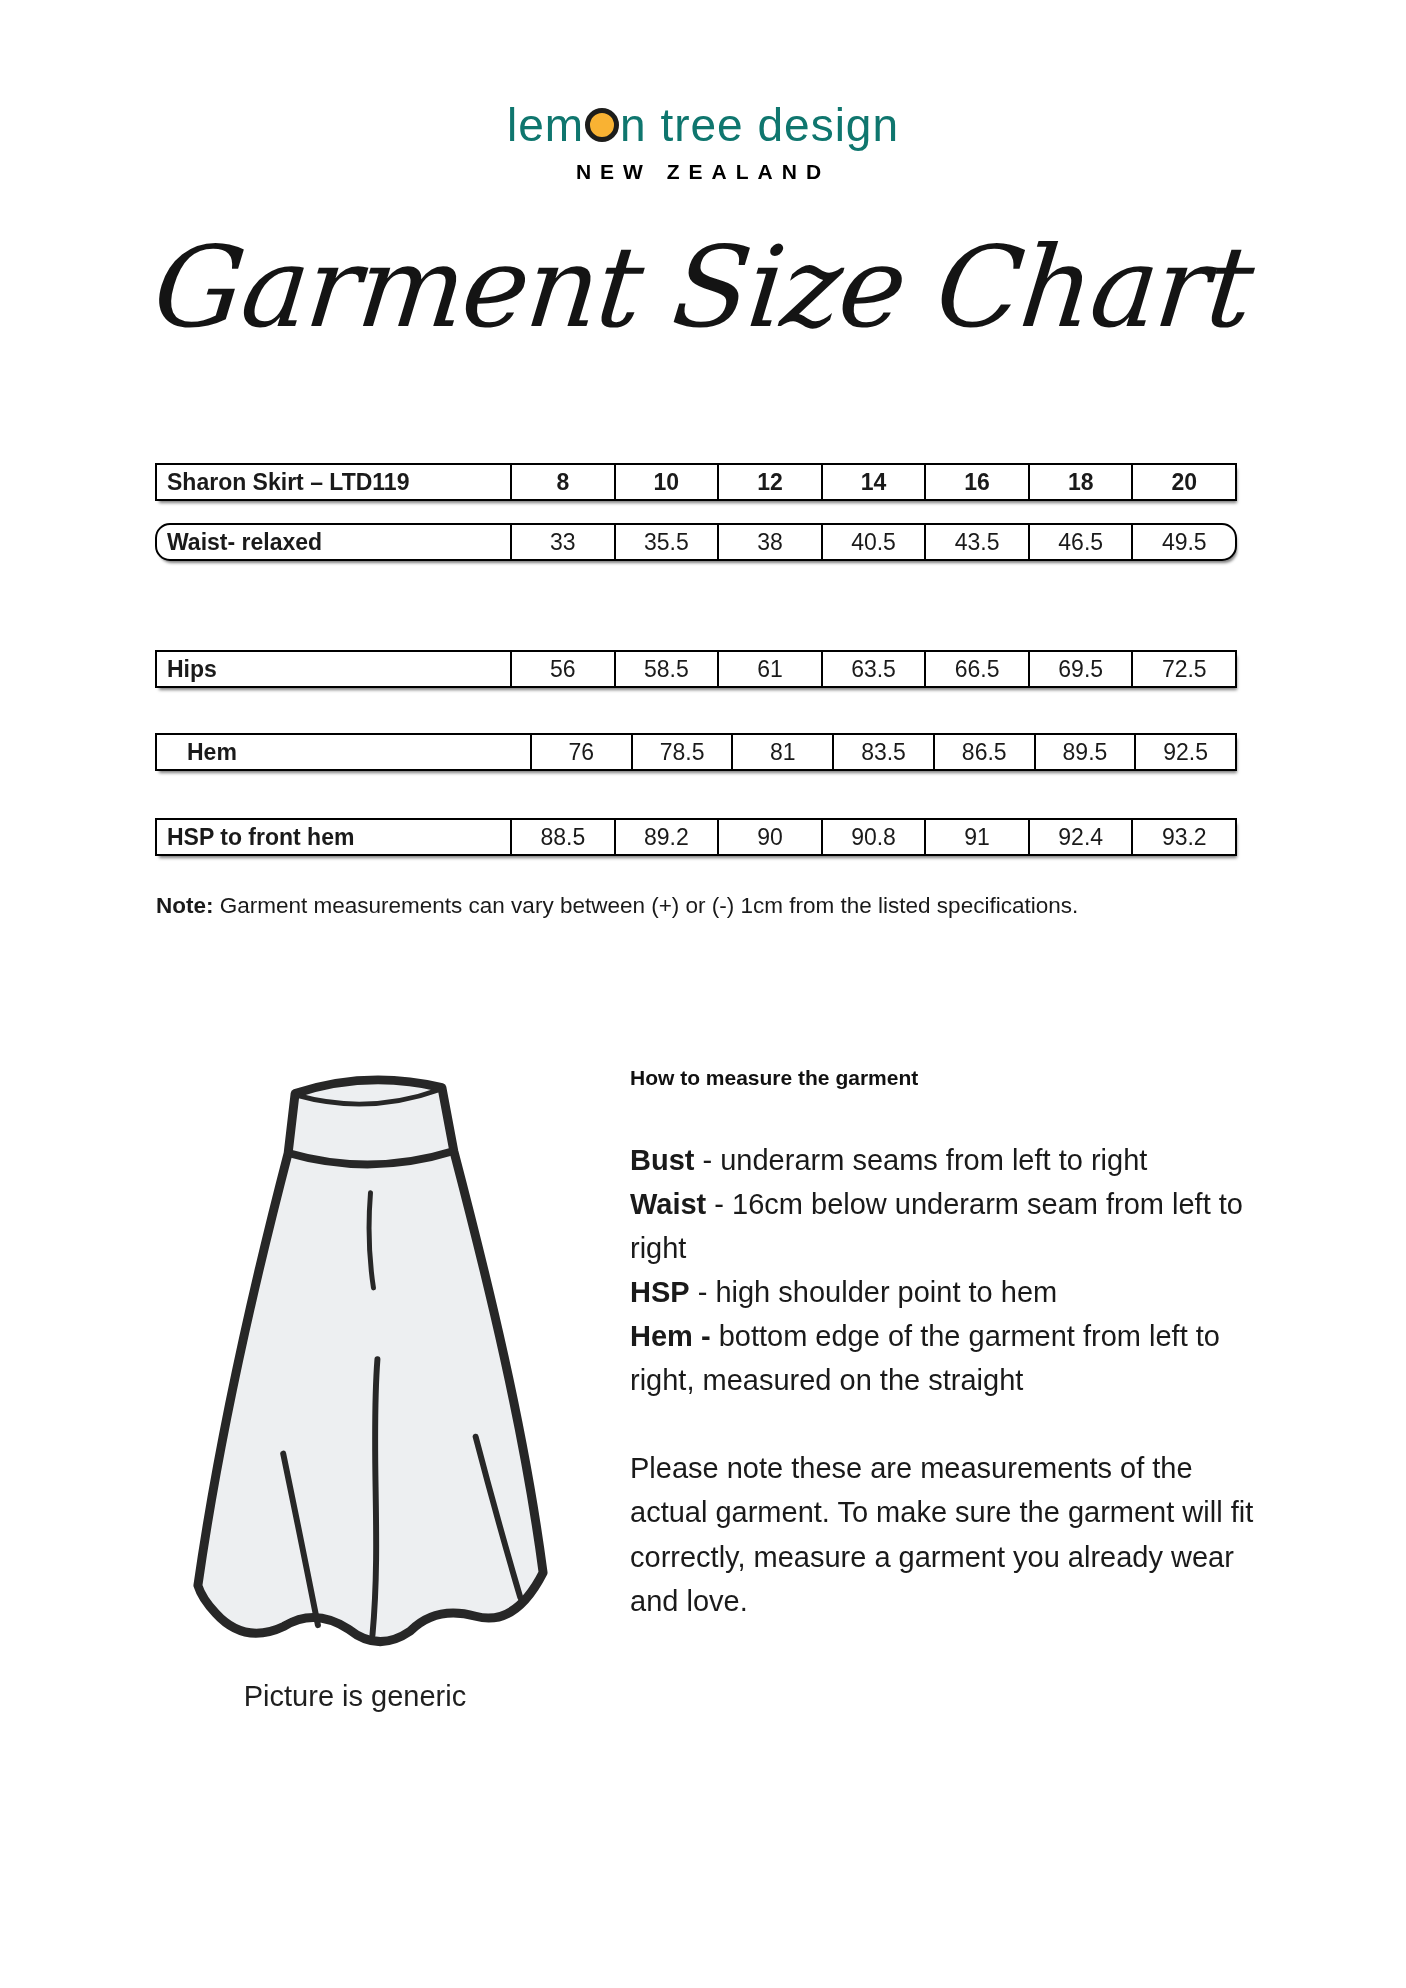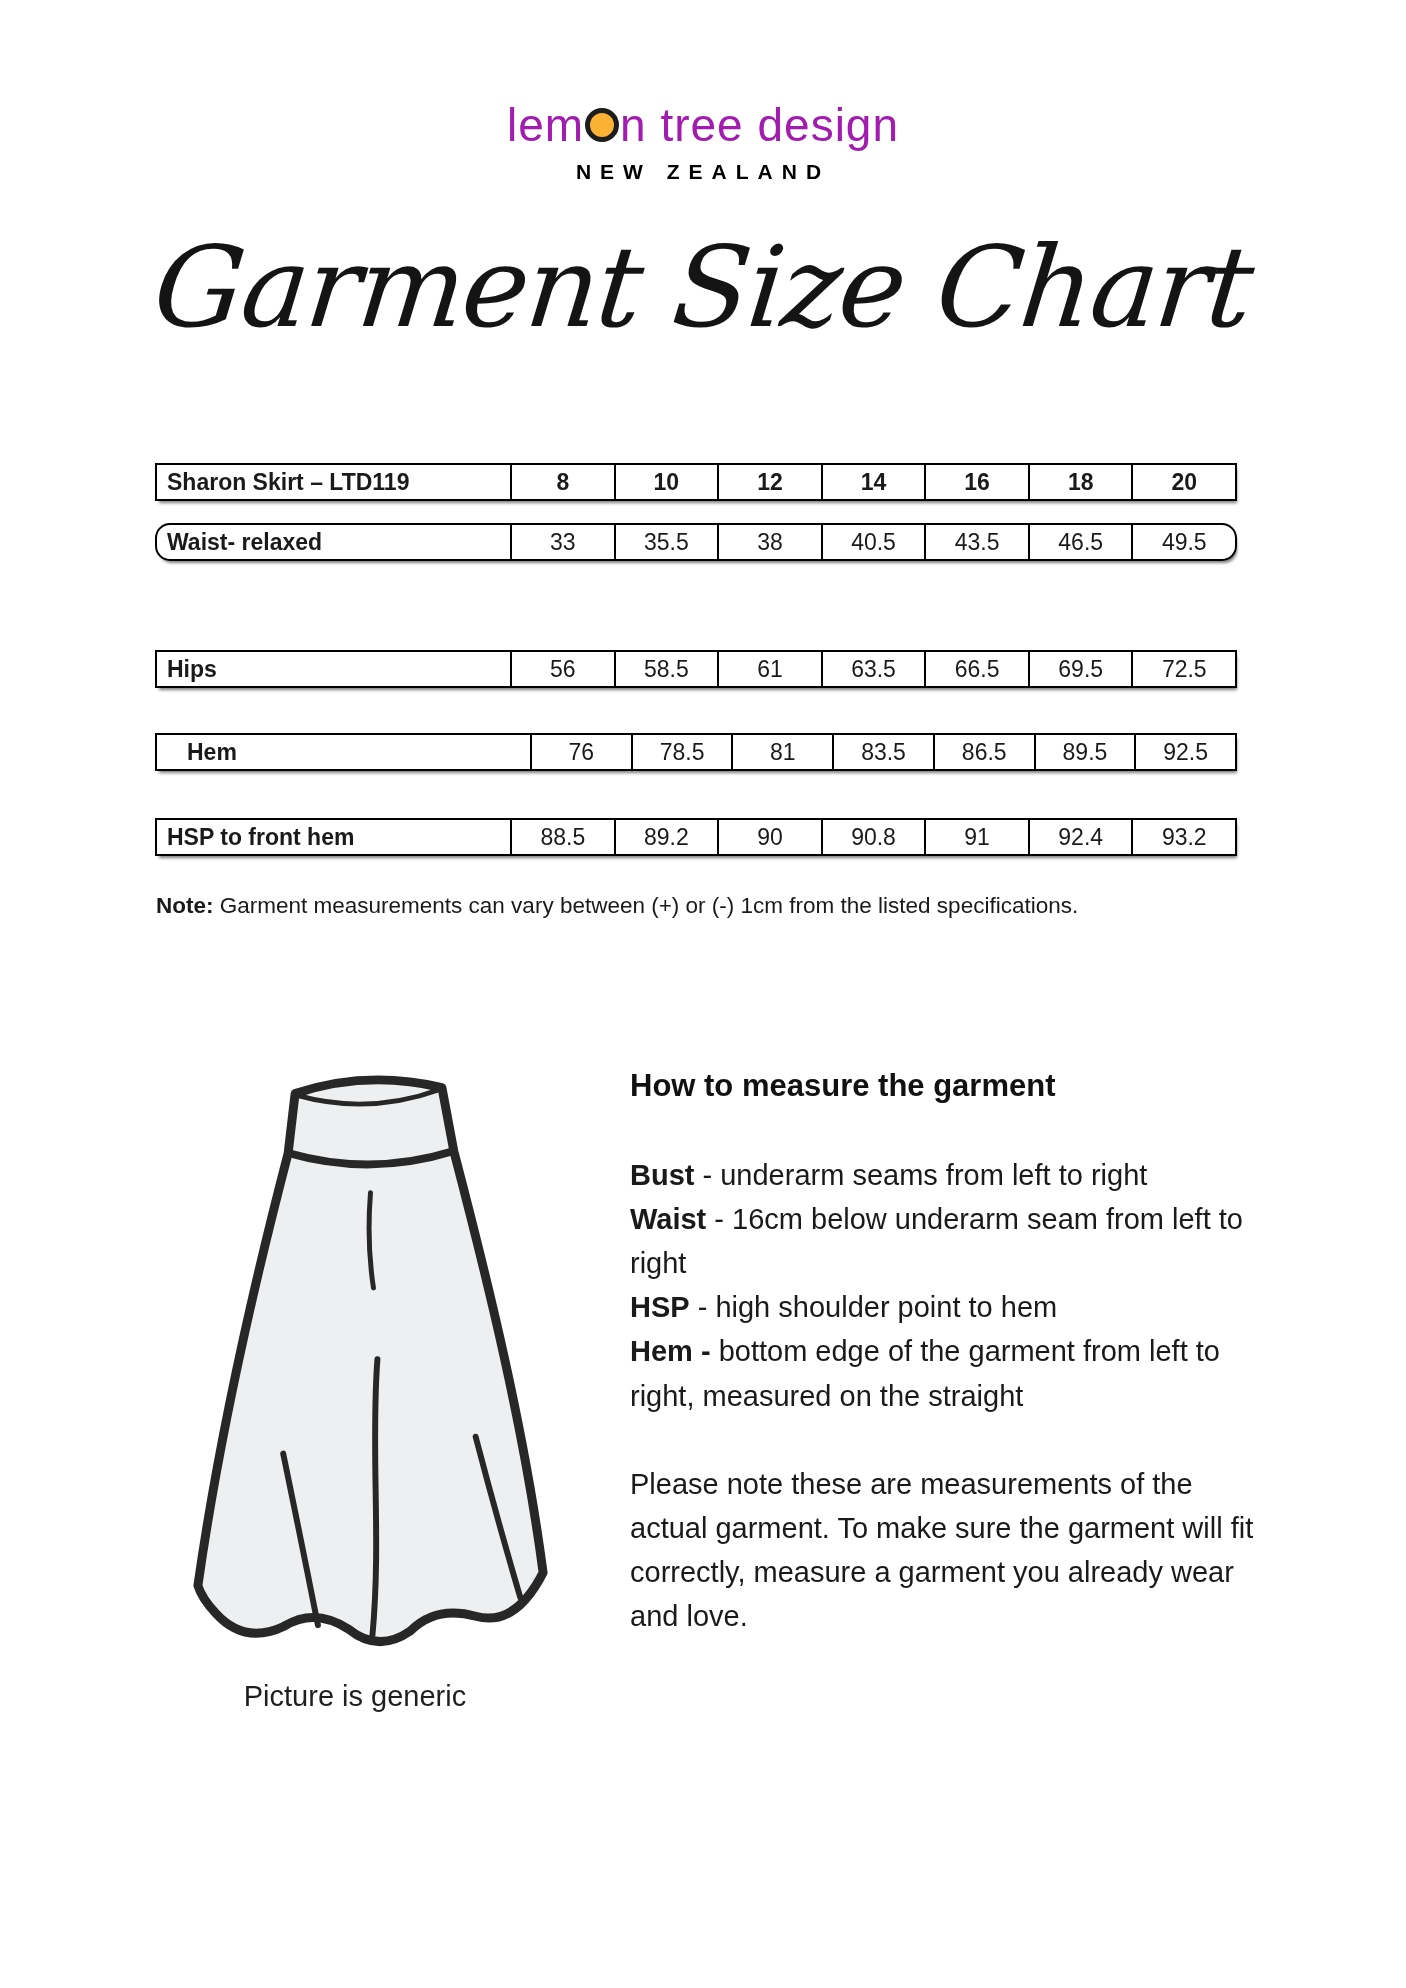--- a/index.html
+++ b/index.html
@@ -7,21 +7,21 @@
     position:relative;
     width:1406px;height:1988px;
     background:#ffffff;
     font-family:"Liberation Sans",sans-serif;
     color:#1a1a1a;
     overflow:hidden;
   }
 
   
   .logo{position:absolute;top:98px;left:0;width:100%;text-align:center;}
-  .brand{font-size:46px;letter-spacing:1px;color:#a21caf;font-weight:400;}
+  .brand{font-size:46px;letter-spacing:1px;color:#0f766e;font-weight:400;}
   .lemon-dot{
     display:inline-block;width:24px;height:24px;border-radius:50%;
     border:5px solid #1d1d1b;vertical-align:-1px;margin:0 1px;
   }
   .country{margin-top:8px;font-size:21px;font-weight:700;letter-spacing:9px;color:#000000;}
 
   
   .script-title{
     position:absolute;top:222px;left:0;width:100%;text-align:center;
     font-family:"DejaVu Serif",serif;font-style:italic;
@@ -55,21 +55,21 @@
 
   
   .skirt-wrap{position:absolute;left:132px;top:1032px;width:475px;height:615px;}
   .caption{
     position:absolute;left:150px;top:1680px;width:410px;text-align:center;
     font-size:29px;color:#1f1f1f;
   }
 
   
   .howto{position:absolute;left:630px;top:1062px;width:632px;font-size:29px;line-height:1.52;}
-  .howto h2{margin:0 0 44px 0;font-size:31px;font-weight:700;color:#111;}
+  .howto h2{margin:0 0 44px 0;font-size:21px;font-weight:700;color:#111;}
   .howto .item b{font-weight:700;}
   .howto .para{margin-top:44px;}
 </style>
 </head>
 <body>
 
 <div class="page">
 
   <div class="logo">
     <div class="brand"><span>lem</span><span class="lemon-dot" style="background: rgb(249, 178, 51);"></span><span>n tree design</span></div>

